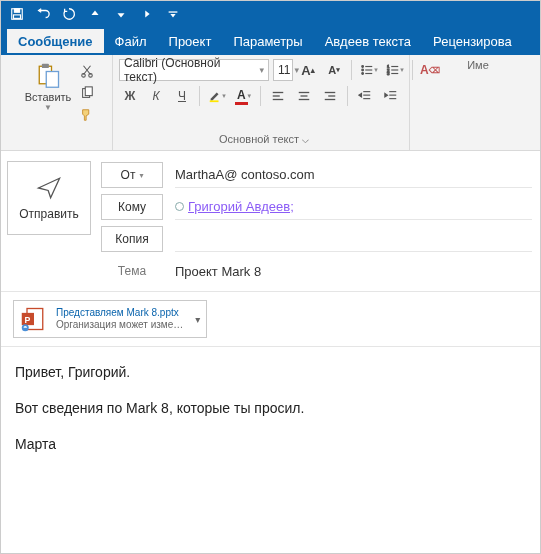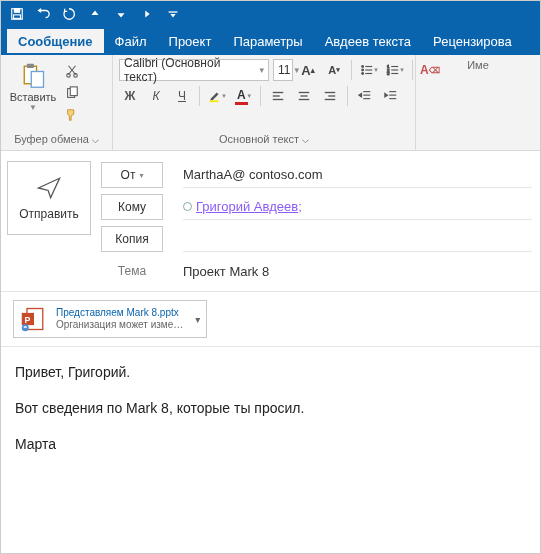--- a/index.html
+++ b/index.html
@@ -54,21 +54,22 @@
     background: #f3f3f3;
     border-bottom: 1px solid #d9d9d9;
     display: flex;
     height: 96px;
   }
   .group {
     border-right: 1px solid #d9d9d9;
     display: flex;
     flex-direction: column;
     justify-content: space-between;
-    padding: 4px 6px 2px 6px;
+    padding: 4px 0 2px 6px;
+    align-items: center;
   }
   .group-label {
     font-size: 11px;
     color: #666;
     text-align: center;
     padding-bottom: 2px;
   }
   .group-body { flex:1; display:flex; align-items:flex-start; }
   
   .clip-body { display:flex; gap:3px; }
@@ -106,21 +107,21 @@
     display:flex; border-bottom:1px solid #e5e5e5;
     padding:6px 8px 6px 6px; gap:6px;
   }
   .send-box{
     border:1px solid #c9c9c9; width:84px; height:74px;
     display:flex; flex-direction:column; align-items:center; justify-content:center;
     font-size:12px; color:#333; margin:4px 4px 0 0;
   }
   .send-box svg{width:26px;height:26px;margin-bottom:6px;}
   .fields{flex:1; display:flex; flex-direction:column; gap:4px; padding-top:4px;}
-  .field-row{display:flex;align-items:center;gap:20px;height:28px;}
+  .field-row{display:flex;align-items:center;gap:12px;height:28px;}
   .field-btn{
     border:1px solid #c9c9c9; height:26px; min-width:62px;
     display:flex;align-items:center;justify-content:center;
     font-size:12px;color:#333;padding:0 8px;
   }
   .field-val{flex:1;border-bottom:1px solid #e6e6e6;height:26px;display:flex;align-items:center;font-size:13px;color:#333;}
   .recipient{color:#8b5cf6;text-decoration:underline;}
   .subj-label{min-width:62px;text-align:center;font-size:12px;color:#777;padding:0 8px;}
   
   .attach-area{padding:8px 12px;border-bottom:1px solid #e5e5e5;}
@@ -219,23 +220,20 @@
               <rect x="3" y="3" width="8" height="10"></rect>
               <rect x="6" y="1" width="8" height="10"></rect>
             </svg>
           </div>
         <div class="mini-btn">
             <svg viewBox="0 0 16 16" stroke="#c78b2a" fill="#f4d27a" stroke-width="1">
               <path d="M3 2h7v5l-3 2v5H5V9L3 7z"></path>
             </svg>
           </div>
       </div>
-    </div>
-    <div class="group-label">
-      <span>Буфер обмена</span> <span style="font-size:9px">⌵</span>
     </div>
   </div>
 
   <div class="group">
     <div class="group-body bt-body">
       <div class="bt-row">
         <div class="combo font-combo">
           <span>Calibri (Основной текст)</span>
             <span class="caret">▾</span>
         </div>

